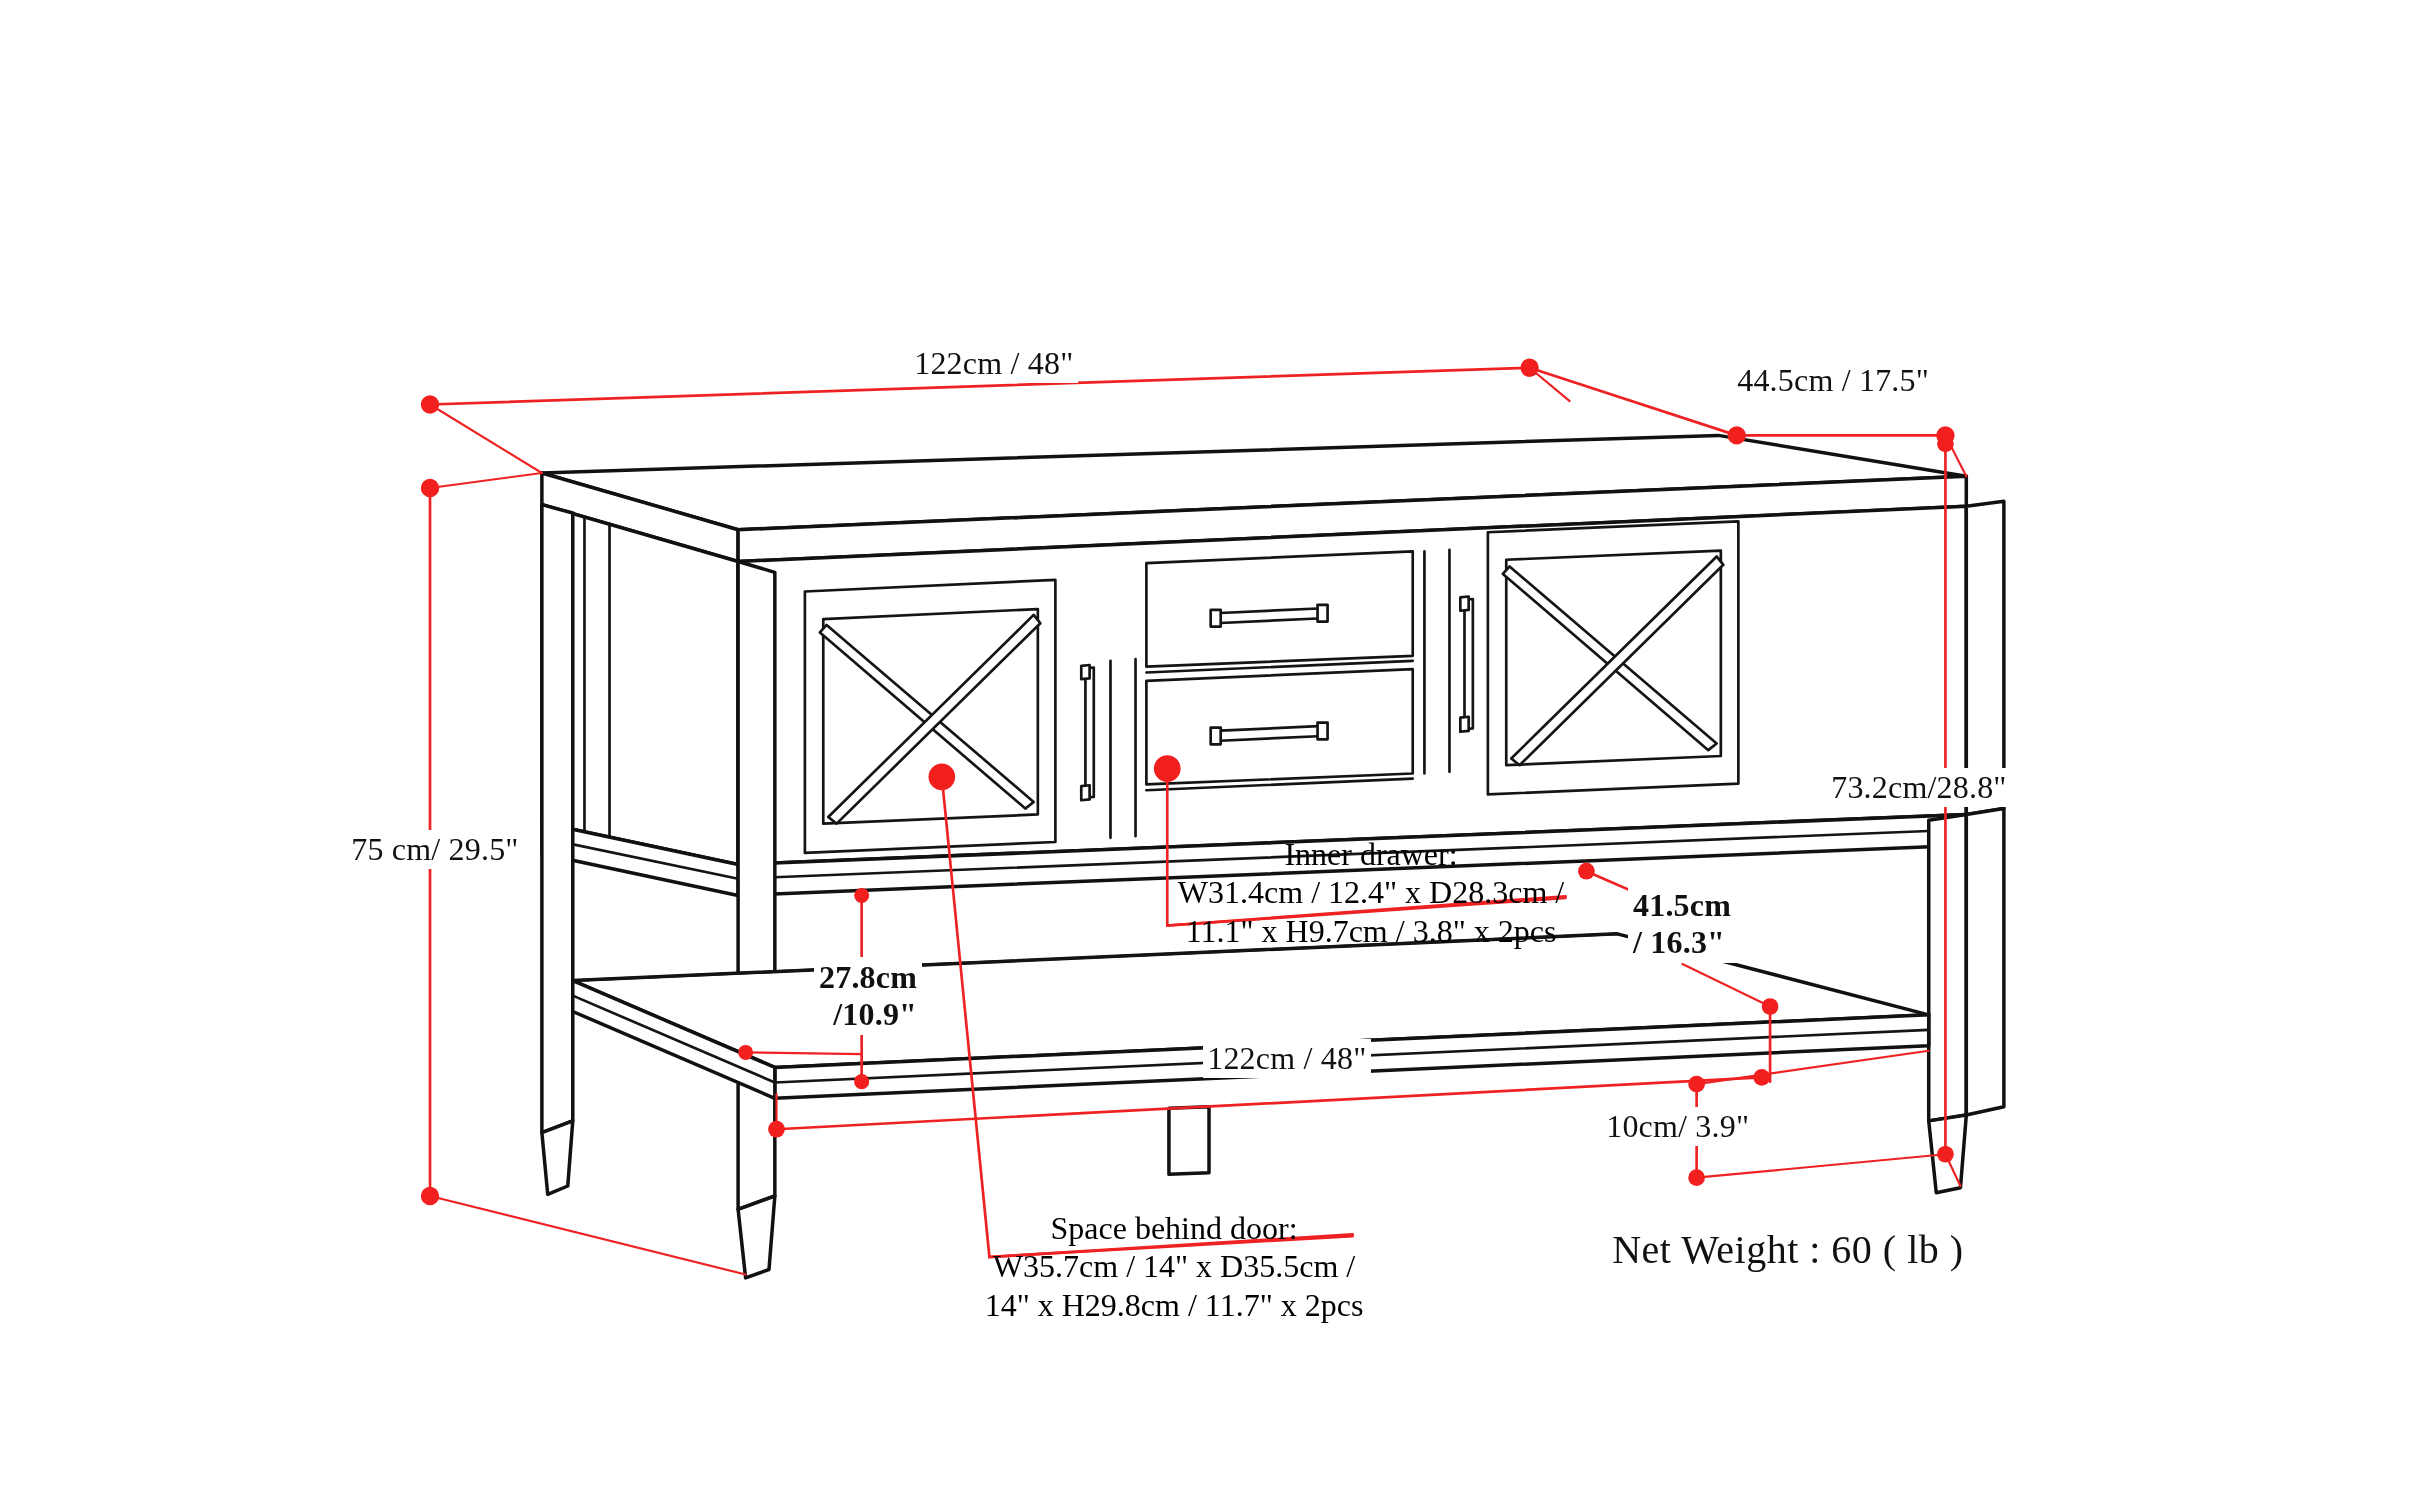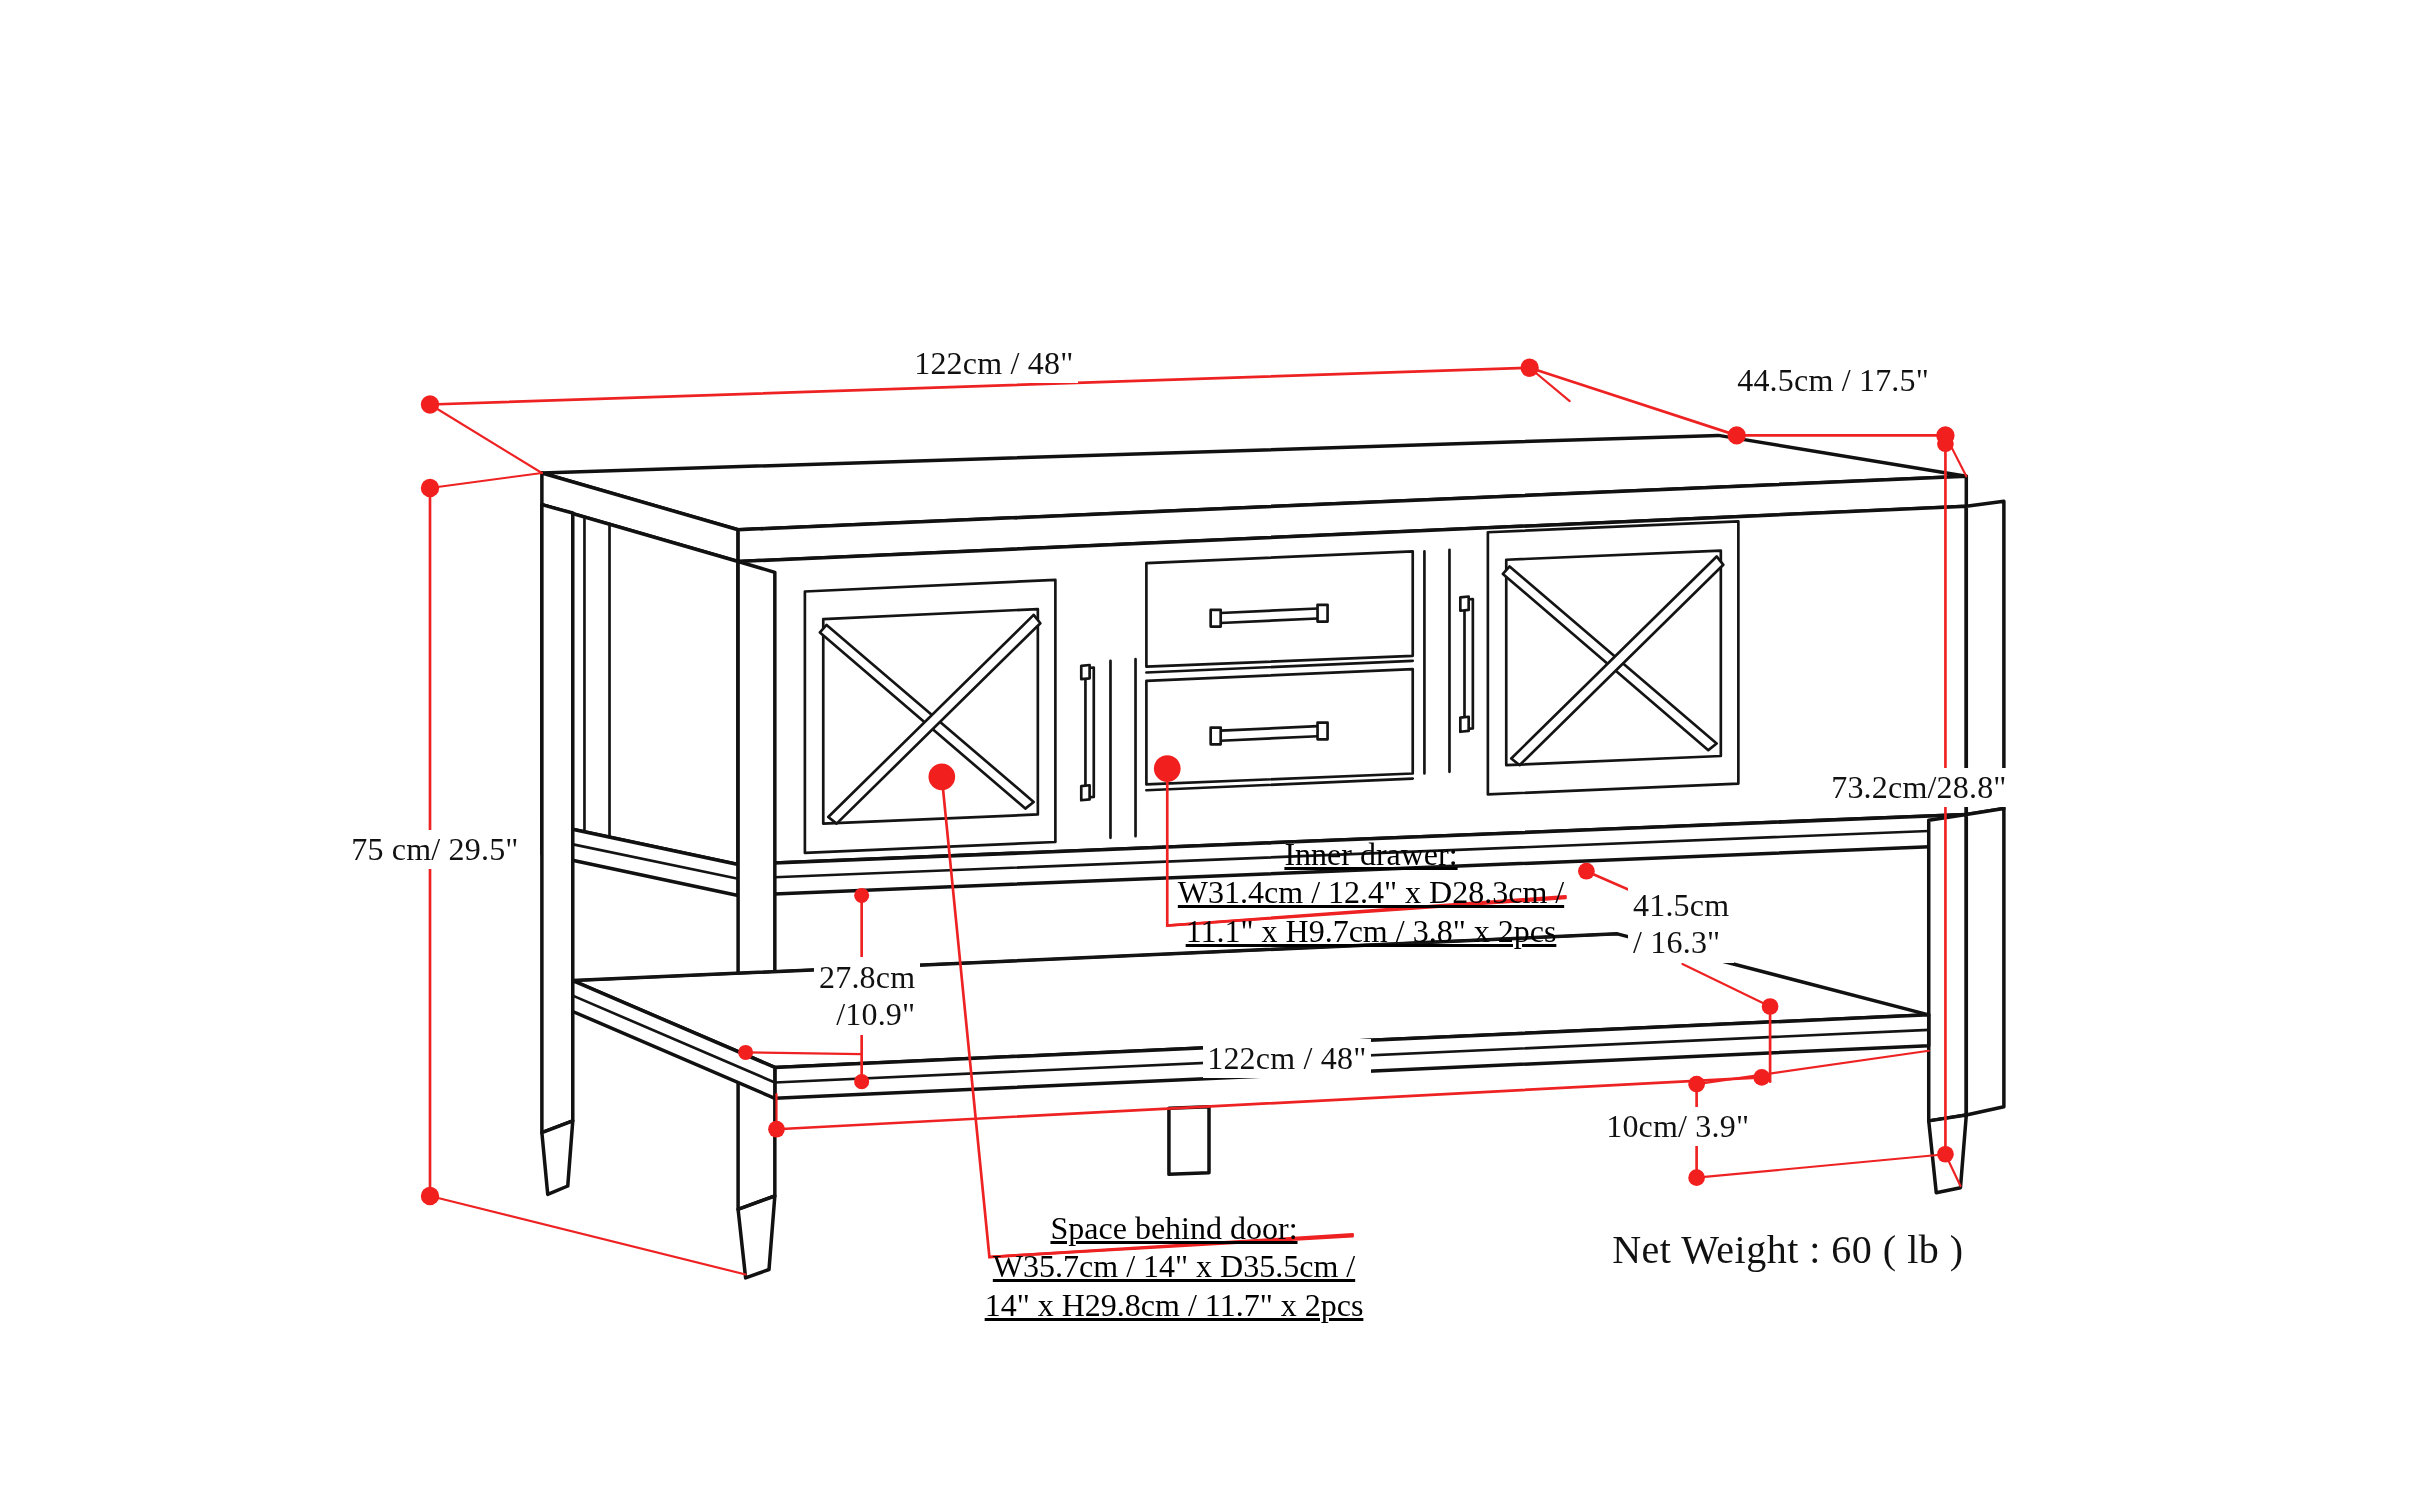--- a/index.html
+++ b/index.html
@@ -70,33 +70,33 @@
     line-height: 1.16;
     white-space: nowrap;
     background: #ffffff;
     padding: 0.8px 4.2px;
     letter-spacing: 0.2px;
   }
   .dim-label.multi {
     white-space: pre;
     text-align: center;
     padding: 1.7px 5px;
+    font-weight: bold;
   }
   .label-netweight {
     font-size: 40px;
     letter-spacing: 0.5px;
     background: transparent;
   }
   .label-callout {
     font-size: 32px;
     line-height: 1.2;
     text-align: center;
     background: transparent;
     padding: 0;
-    text-decoration: underline;
   }
   .label-callout .ln { display: block; }
 </style>
 </head>
 <body>
 
 <div id="diagram-root">
 
   <svg class="drawing" viewBox="0 0 2890 1810">
 

